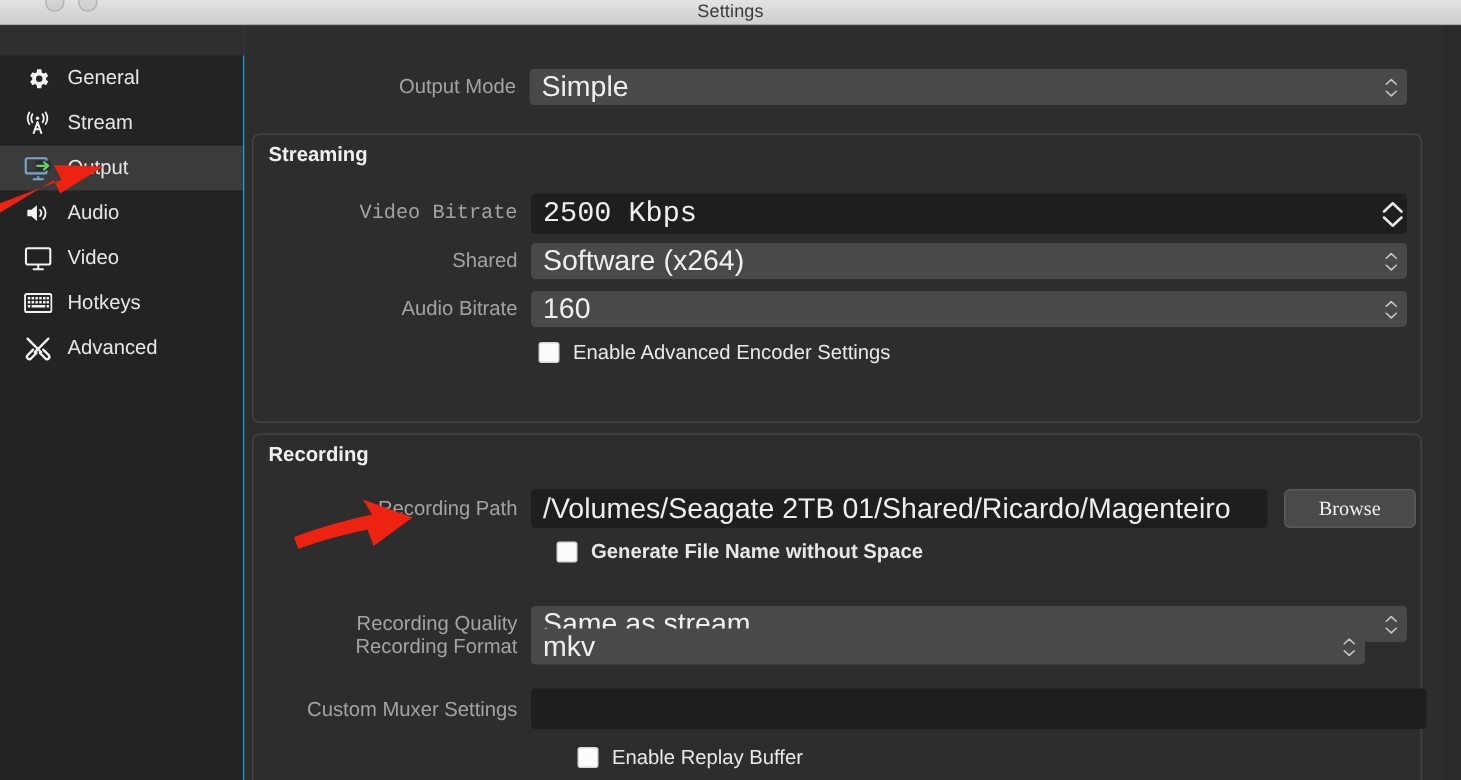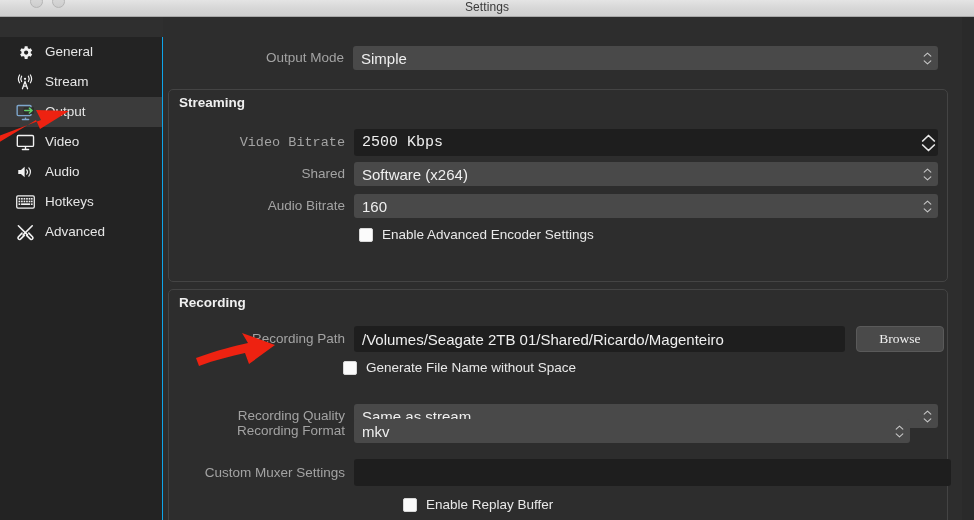--- a/index.html
+++ b/index.html
@@ -82,21 +82,21 @@
     width: 190px; text-align: right; padding-right: 9px;
     color: #a3a3a3; font-size: 13.5px; flex: 0 0 190px;
     line-height: 1;
   }
 
   
   .combo {
     position: relative; height: 24px;
     background: #494949; border-radius: 3px;
     display: flex; align-items: center;
-    color: #efefef; font-size: 15px;
+    color: #efefef; font-size: 19px;
     padding-left: 8px;
   }
   .combo.dark { background: #1e1e1e; }
   .field-text { line-height: 1; }
 
   .stepper {
     position: absolute; right: 2px; top: 50%; transform: translateY(-50%);
     width: 17px; height: 22px;
     display: flex; flex-direction: column; align-items: center; justify-content: center;
     gap: 3px;
@@ -189,37 +189,37 @@
             <path d="M12 17.5v2.5" stroke="#7ea6cc" stroke-width="1.8"></path>
             <rect x="9.5" y="4.2" width="13.5" height="8.6" rx="1" fill="#2d2d2d"></rect>
             <path d="M11 8.5h9M17 5.4l3.6 3.1L17 11.6" stroke="#63d06a" stroke-width="1.9" stroke-linecap="round" stroke-linejoin="round" fill="none"></path>
           </svg>
         </span>
         <span class="nav-label">Output</span>
       </div>
 
       <div class="nav-item">
         <span class="nav-icon">
+          <svg width="20" height="18" viewBox="0 0 24 24">
+            <path d="M3 9.2h3.6L11.5 5v14L6.6 14.8H3z" fill="#f2f2f2"></path>
+            <path d="M14.2 9.2a4.2 4.2 0 0 1 0 5.6M17.1 6.6a8 8 0 0 1 0 10.8" stroke="#f2f2f2" stroke-width="1.6" fill="none" stroke-linecap="round"></path>
+          </svg>
+        </span>
+        <span class="nav-label">Audio</span>
+      </div>
+
+      <div class="nav-item">
+        <span class="nav-icon">
           <svg width="19" height="17" viewBox="0 0 24 22" fill="none" stroke="#f2f2f2" stroke-width="1.8">
             <rect x="1.4" y="2" width="21" height="14" rx="1.6"></rect>
             <path d="M8 20h8" stroke-linecap="round"></path>
             <path d="M12 16.4V20"></path>
           </svg>
         </span>
         <span class="nav-label">Video</span>
-      </div>
-
-      <div class="nav-item">
-        <span class="nav-icon">
-          <svg width="20" height="18" viewBox="0 0 24 24">
-            <path d="M3 9.2h3.6L11.5 5v14L6.6 14.8H3z" fill="#f2f2f2"></path>
-            <path d="M14.2 9.2a4.2 4.2 0 0 1 0 5.6M17.1 6.6a8 8 0 0 1 0 10.8" stroke="#f2f2f2" stroke-width="1.6" fill="none" stroke-linecap="round"></path>
-          </svg>
-        </span>
-        <span class="nav-label">Audio</span>
       </div>
 
       <div class="nav-item">
         <span class="nav-icon">
           <svg width="19" height="14" viewBox="0 0 24 17">
             <rect x="0.9" y="0.9" width="22.2" height="15.2" rx="1.6" fill="none" stroke="#f2f2f2" stroke-width="1.6"></rect>
             <g fill="#f2f2f2">
               <rect x="3.2" y="3.4" width="2.1" height="2.1"></rect>
                 <rect x="6.4" y="3.4" width="2.1" height="2.1"></rect>
               <rect x="9.6" y="3.4" width="2.1" height="2.1"></rect>
@@ -330,21 +330,21 @@
         <div class="row" style="position:absolute; left:-5px; top:36px; width:780px;">
           <div class="lbl">Recording Path</div>
           <div class="combo dark" style="width:497px; height:26px;">
             <span class="field-text">/Volumes/Seagate 2TB 01/Shared/Ricardo/Magenteiro</span>
           </div>
           <div class="btn" style="margin-left:11px; width:89px;font-family:Liberation Serif, serif;">
             <span>Browse</span>
           </div>
         </div>
 
-        <div class="check-row" style="position:absolute; left:174px; top:71px;">
+        <div class="check-row" style="position:absolute; left:202px; top:71px;font-weight:bold;">
           <span class="checkbox"></span>
           <span class="check-label">Generate File Name without Space</span>
         </div>
 
         <div class="row" style="position:absolute; left:-5px; top:114px; width:780px;">
           <div class="lbl">Recording Quality</div>
           <div class="combo" style="width:584px;">
             <span class="field-text">Same as stream</span>
             <span class="stepper">
               <svg width="9" height="5" viewBox="0 0 10 6">
@@ -372,21 +372,21 @@
           </div>
         </div>
 
         <div class="row" style="position:absolute; left:-5px; top:169px; width:863px;">
           <div class="lbl">Custom Muxer Settings</div>
           <div class="combo dark" style="width:597px; height:27px;">
             <span class="field-text"></span>
           </div>
         </div>
 
-        <div class="check-row" style="position:absolute; left:190px; top:208px;padding-left:44px;">
+        <div class="check-row" style="position:absolute; left:172px; top:208px;padding-left:44px;">
           <span class="checkbox"></span>
           <span class="check-label">Enable Replay Buffer</span>
         </div>
       </div>
 
       <div id="scroll-gutter"></div>
     </div>
   </div>
 
   <svg id="arrows">

